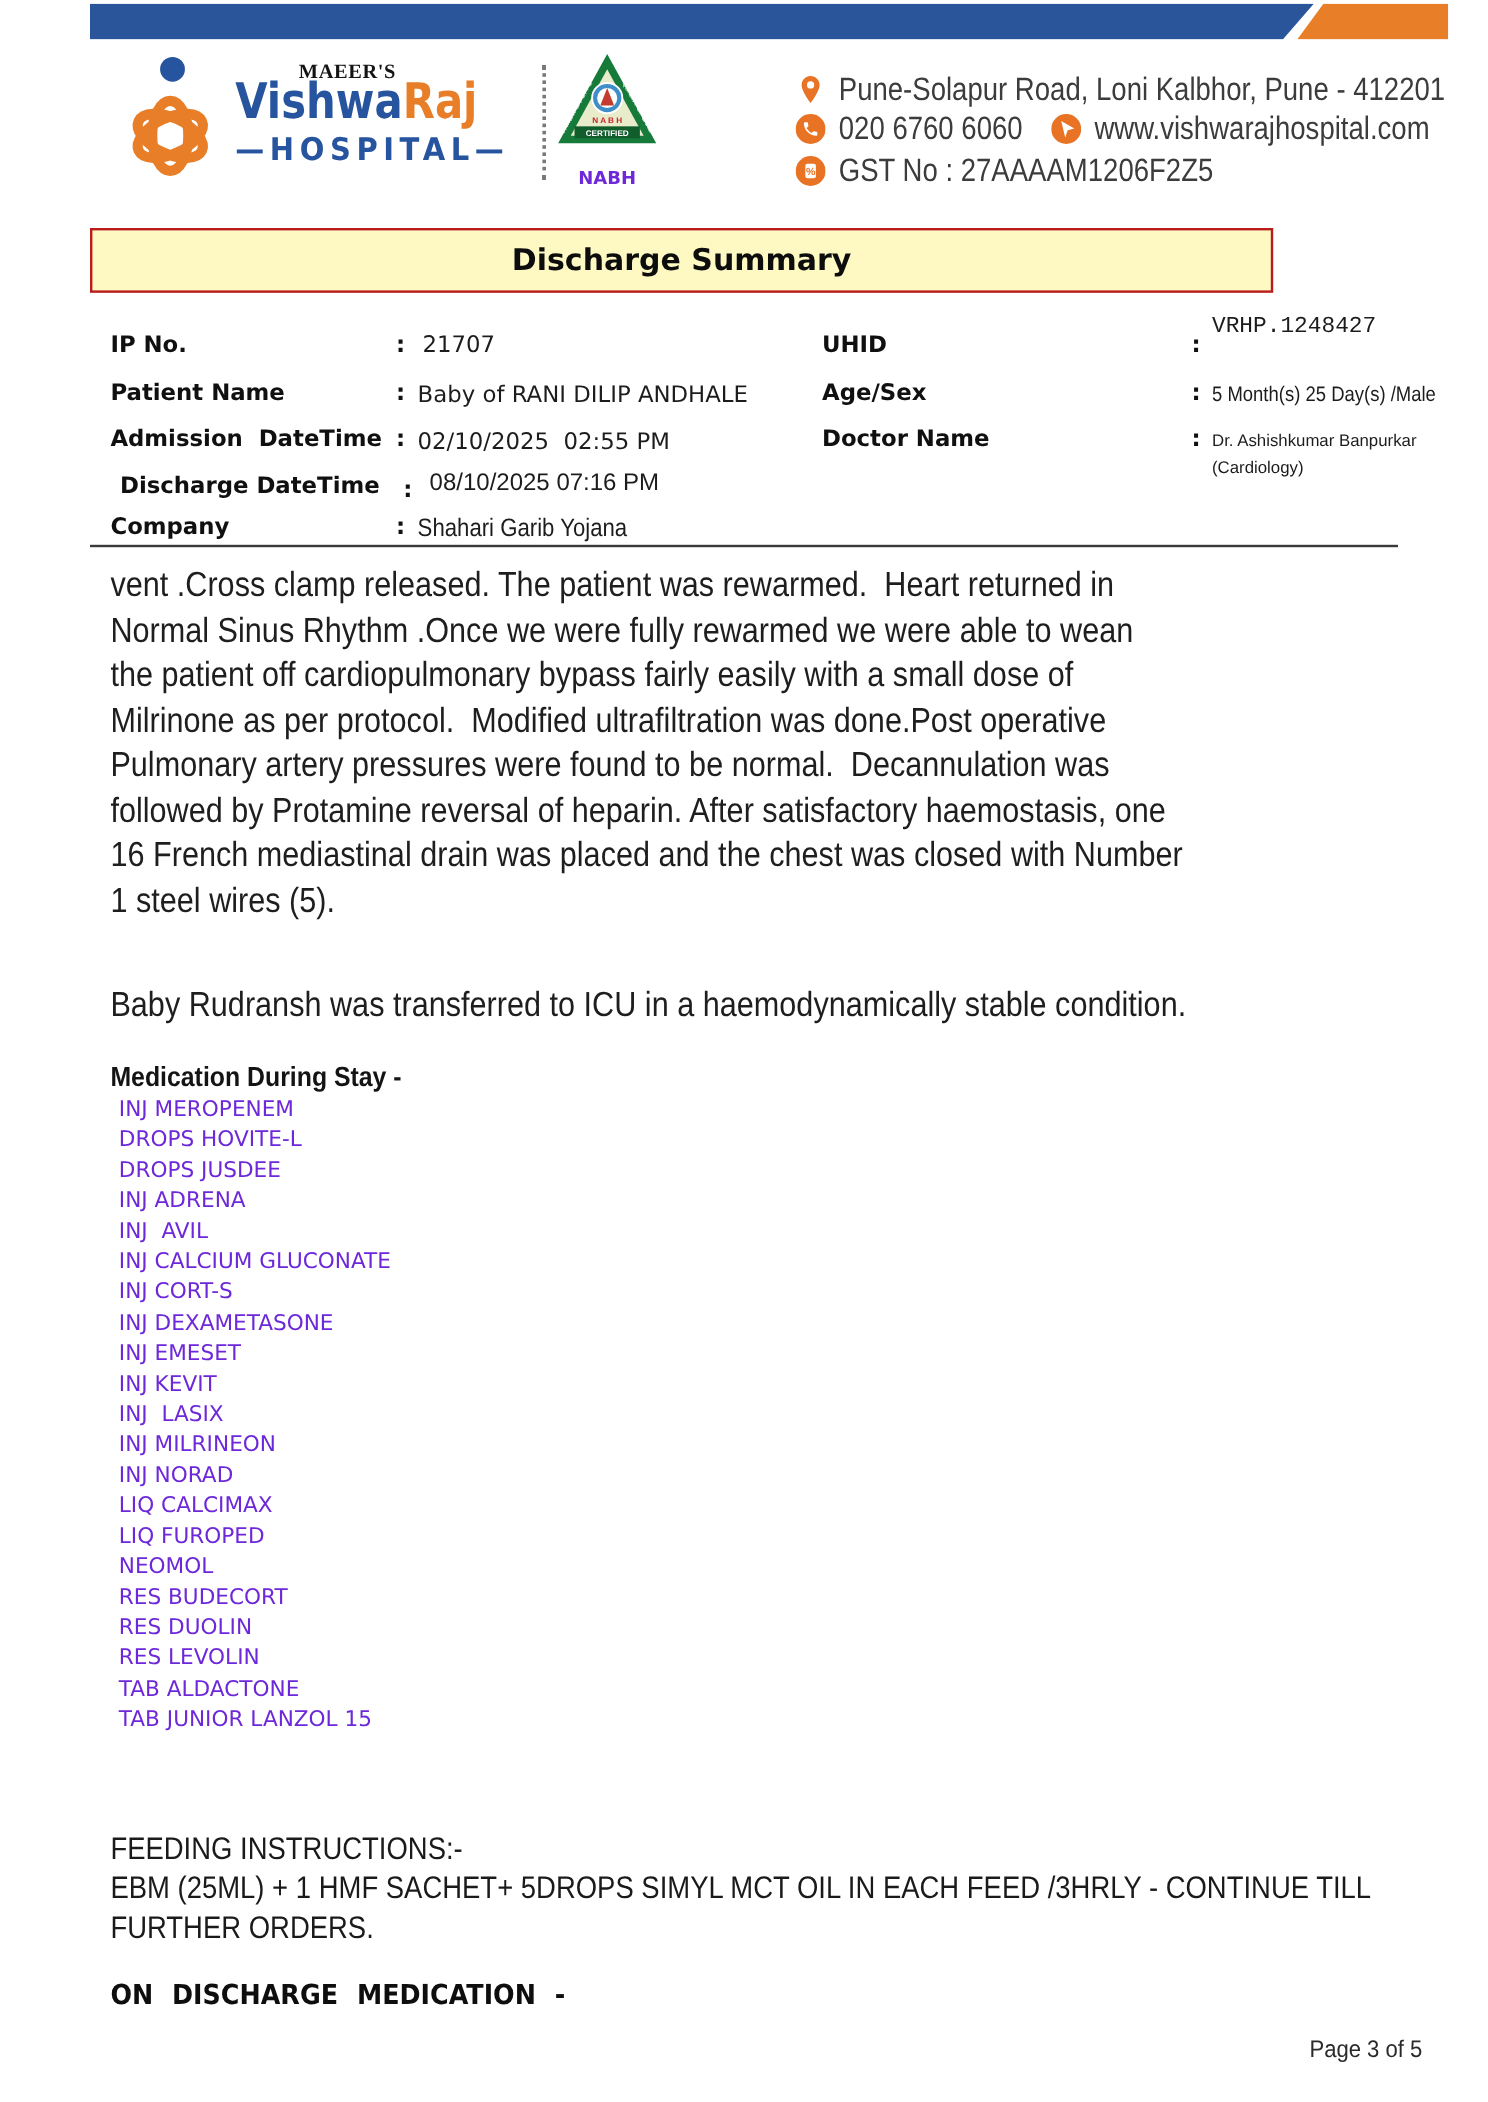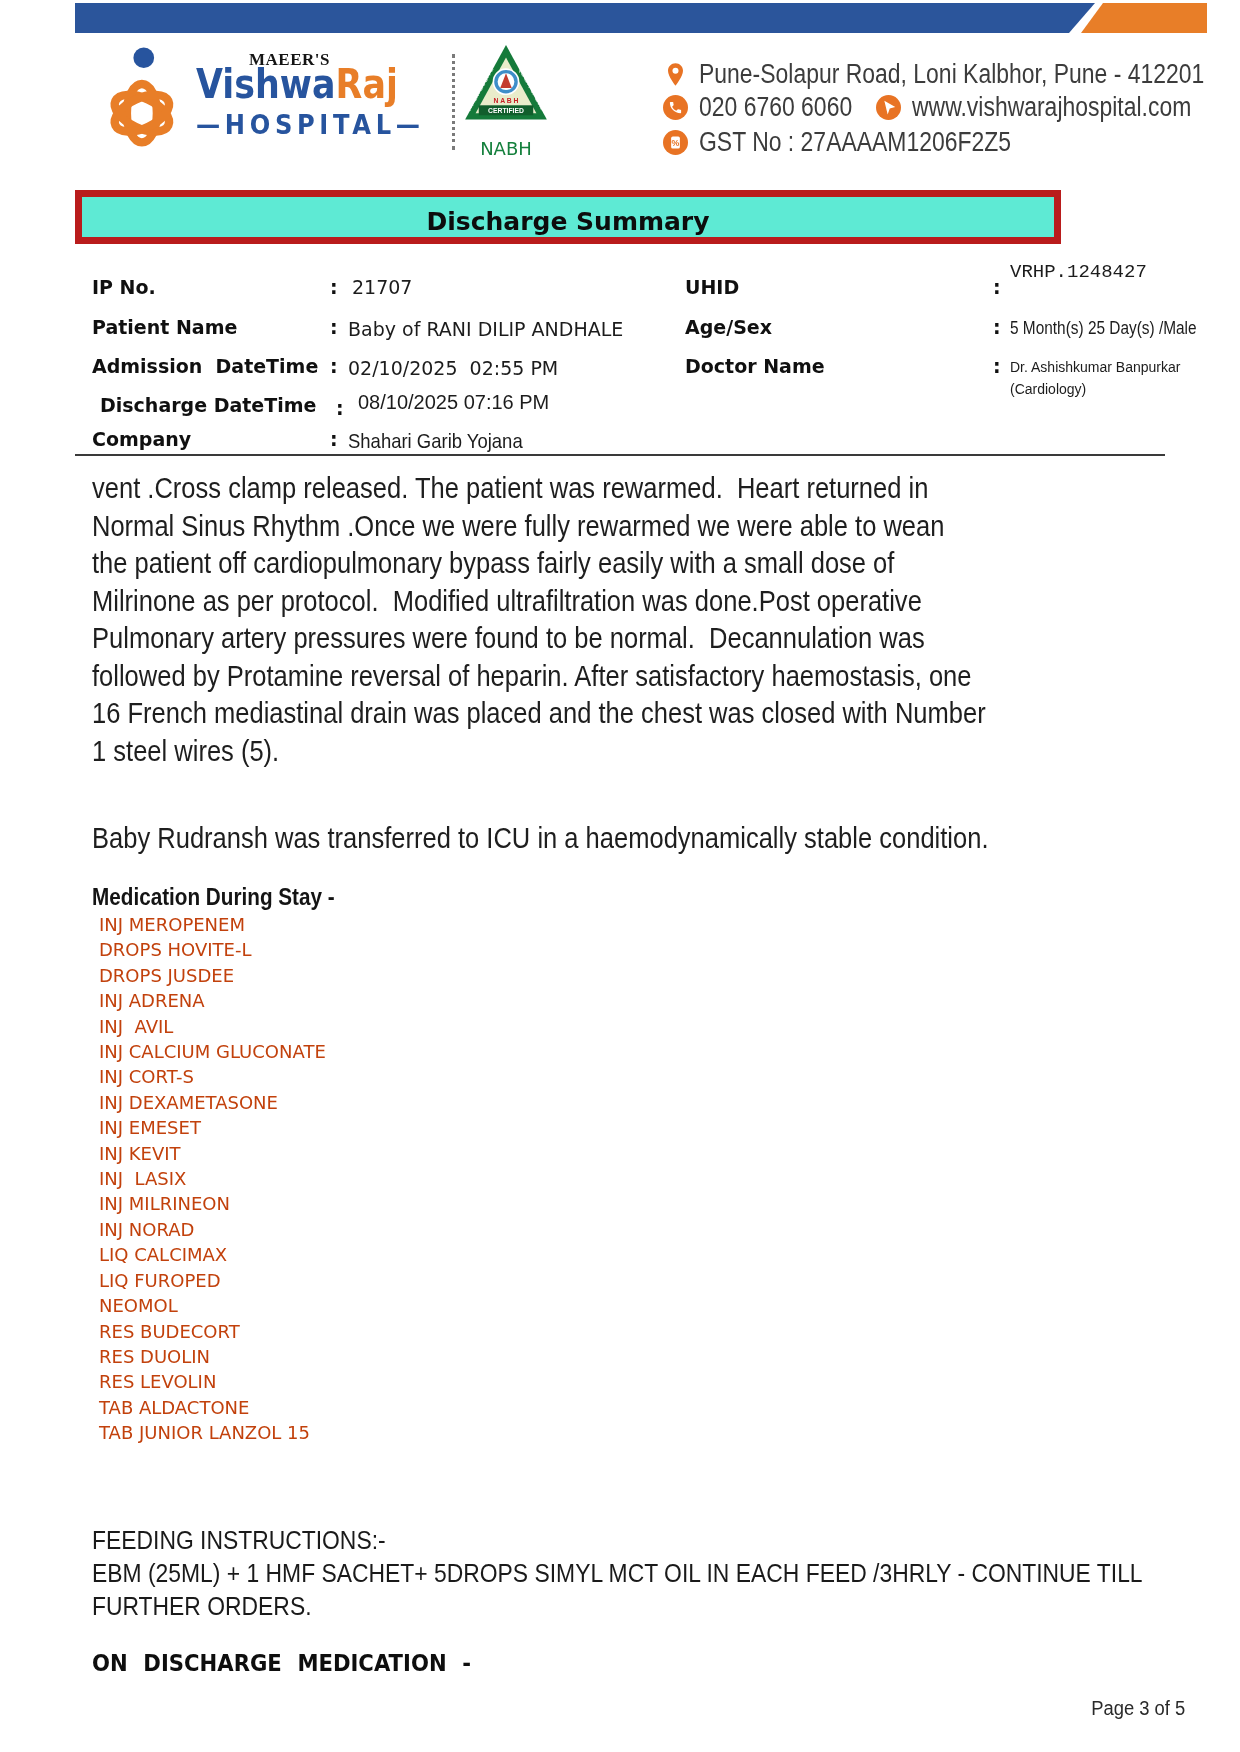--- a/index.html
+++ b/index.html
@@ -19,55 +19,55 @@
                     font-weight:bold; font-size:17px; color:#141414; letter-spacing:.5px; }
   .brand-name     { position:absolute; left:196px; top:60px; font-family:"DejaVu Sans", sans-serif;
                     font-weight:bold; font-size:41px; transform:scaleX(.85); transform-origin:0 0; white-space:nowrap; }
   .brand-name .blue { color:#27549e; } .brand-name .orange { color:#e87e28; }
   .brand-hospital { position:absolute; left:196px; top:110px; font-family:"DejaVu Sans", sans-serif;
                     font-weight:bold; font-size:26px; color:#27549e; letter-spacing:5px;
                     transform:scaleX(.93); transform-origin:0 0; white-space:nowrap; }
   .divider-dotted { position:absolute; left:452px; top:54px; height:96px; width:0;
                     border-left:3px dotted #7a7a7a; }
   .nabh-wrap  { position:absolute; left:464px; top:44px; width:84px; text-align:center; }
-  .nabh-label { font-family:"DejaVu Sans", sans-serif; font-weight:normal; font-size:18px; color:#15803d; margin-top:2px; }
+  .nabh-label { font-family:"DejaVu Sans", sans-serif; font-weight:bold; font-size:15px; color:#6d28d9; margin-top:2px; }
 
   
   .contact-row { position:absolute; display:flex; align-items:center; white-space:nowrap; }
   .contact-row .ic { width:25px; height:25px; flex:0 0 25px; }
   .contact-text { font-size:27px; color:#3c3c3c; margin-left:11px;
                   transform:scaleX(.85); transform-origin:0 50%; white-space:pre; }
   .row-addr  { left:663px; top:59px; }
   .row-phone { left:663px; top:92px; }
   .row-web   { left:876px; top:92px; }
   .row-gst   { left:663px; top:127px; }
 
   
   .band { position:absolute; left:75px; top:190px; width:986px; height:54px;
-          background:#5eead4; border:7px solid #b91c1c; }
+          background:#fef9c3; border:2px solid #b91c1c; }
   .band-title { width:100%; text-align:center; line-height:50px; font-family:"DejaVu Sans", sans-serif;
                 font-weight:bold; font-size:25px; color:#0d0d0d; }
 
   
   .lab { position:absolute; font-family:"DejaVu Sans", sans-serif; font-weight:bold; font-size:19px; color:#101010; white-space:pre; }
   .col { position:absolute; font-family:"DejaVu Sans", sans-serif; font-weight:bold; font-size:19px; color:#101010; }
   .val { position:absolute; font-family:"DejaVu Sans", sans-serif; font-size:19px; color:#1c1c1c; white-space:pre; }
   .val-narrow { font-family:"Liberation Sans", sans-serif; transform:scaleX(.88); transform-origin:0 0; }
   .hr  { position:absolute; left:75px; top:454px; width:1090px; height:2px; background:#3a3a3a; }
 
   
   .para { position:absolute; left:92px; font-size:29px; color:#1e1e1e; line-height:37.5px;
           transform:scaleX(.88); transform-origin:0 0; }
   .para .line { white-space:pre; }
   .para1 { top:470px; } .para2 { top:820px; }
 
   .med-heading { position:absolute; left:92px; top:884px; font-size:23px; font-weight:bold; color:#141414;
                  transform:scaleX(.9); transform-origin:0 0; white-space:nowrap; }
   .med-list { position:absolute; left:99px; top:912px; font-family:"DejaVu Sans", sans-serif;
-              font-size:18px; color:#c2410c; line-height:25.4px; }
+              font-size:18px; color:#6d28d9; line-height:25.4px; }
   .med-list .med-item { white-space:pre; }
 
   .feeding { position:absolute; left:92px; top:1524px; font-size:26px; color:#1a1a1a; line-height:33px;
              transform:scaleX(.88); transform-origin:0 0; }
   .feeding .feed-line { white-space:pre; }
 
   .odm-heading { position:absolute; left:92px; top:1650px; font-family:"DejaVu Sans", sans-serif;
                  font-weight:bold; font-size:23px; color:#0e0e0e; word-spacing:9px;
                  transform:scaleX(.92); transform-origin:0 0; white-space:nowrap; }
 

